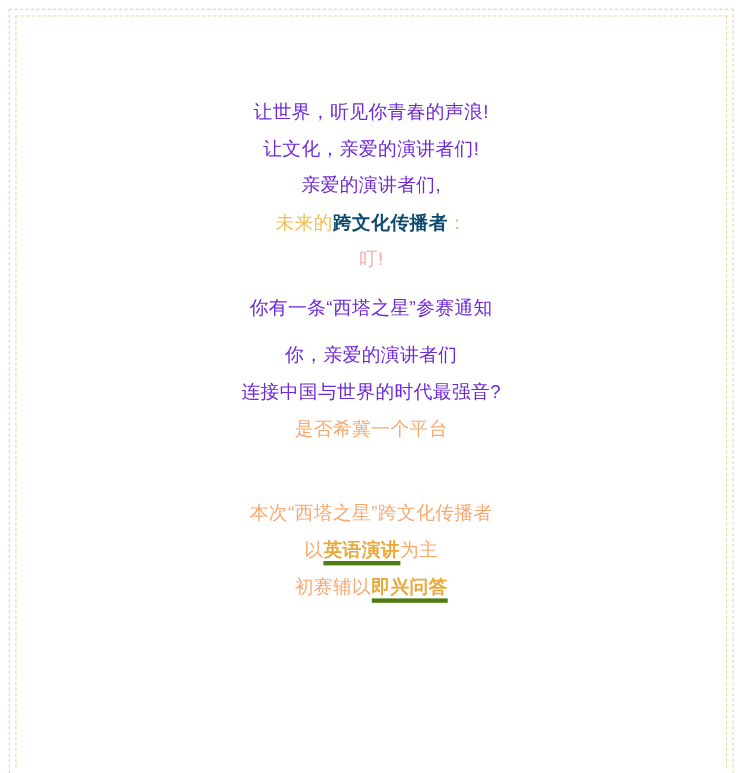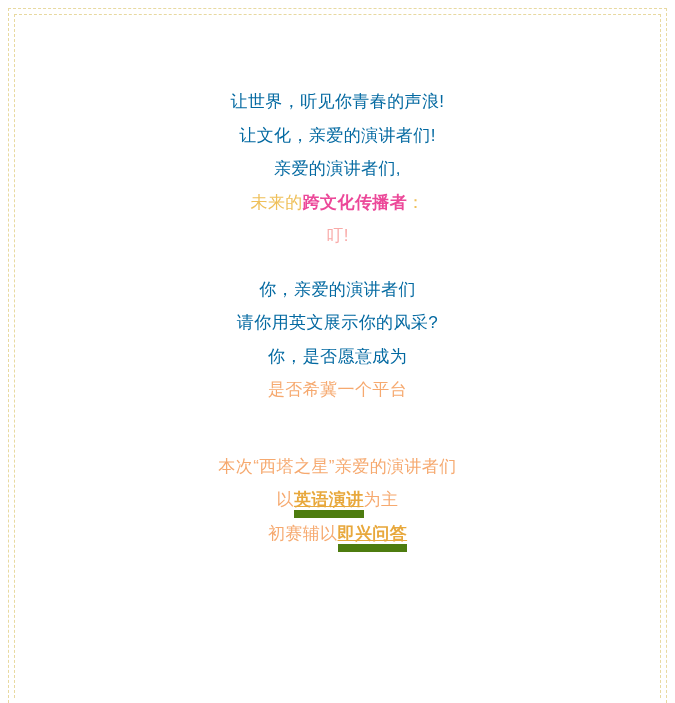--- a/index.html
+++ b/index.html
@@ -47,34 +47,33 @@
     text-align: center;
   }
   .spacer-top { height: 56px; }
   .line {
     font-size: 17px;
     line-height: 33.5px;
     color: #f7b9c6;
     letter-spacing: 0.4px;
     white-space: nowrap;
   }
-  .line.pink   { color: #0369a1; }
+  .line.pink   { color: #6d28d9; }
   .line.salmon { color: #f9aaa8; }
   .line.orange { color: #f6a96f; }
   .line.gold   { color: #efc05a; }
   .em-gold {
-    color: #ec4899;
+    color: #0c4a6e;
     font-weight: bold;
   }
   .em-gold-u {
     color: #e8a83c;
     font-weight: bold;
-    border-bottom: 8px solid #4d7c0f;
+    border-bottom: 4px solid #4d7c0f;
     padding-bottom: 1px;
-    text-decoration: underline;
   }
   .gap { height: 33px; }
   .gap-sm { height: 10px; }
 </style>
 </head>
 <body>
 
 <div class="page">
   <div class="frame-outer">
     <div class="frame-inner">
@@ -87,34 +86,34 @@
         <div class="line pink">亲爱的演讲者们,</div>
 
         <div class="line gold">
           <span>未来的</span><span class="em-gold">跨文化传播者</span><span>：</span>
         </div>
 
         <div class="line salmon">叮!</div>
 
         <div class="gap-sm"></div>
 
+        <div class="line pink">你有一条“西塔之星”参赛通知</div>
 
         <div class="gap-sm"></div>
 
         <div class="line pink">你，亲爱的演讲者们</div>
-        <div class="line pink">请你用英文展示你的风采?</div>
-        <div class="line pink">你，是否愿意成为</div>
+        <div class="line pink">连接中国与世界的时代最强音?</div>
 
 
         <div class="line orange">是否希冀一个平台</div>
 
         <div class="gap"></div>
         <div class="gap-sm"></div>
 
-        <div class="line orange">本次“西塔之星”亲爱的演讲者们</div>
+        <div class="line orange">本次“西塔之星”跨文化传播者</div>
 
         <div class="line orange">
           <span>以</span><span class="em-gold-u">英语演讲</span><span>为主</span>
         </div>
 
         <div class="line orange">
           <span>初赛辅以</span><span class="em-gold-u">即兴问答</span>
         </div>
 
       </div>

